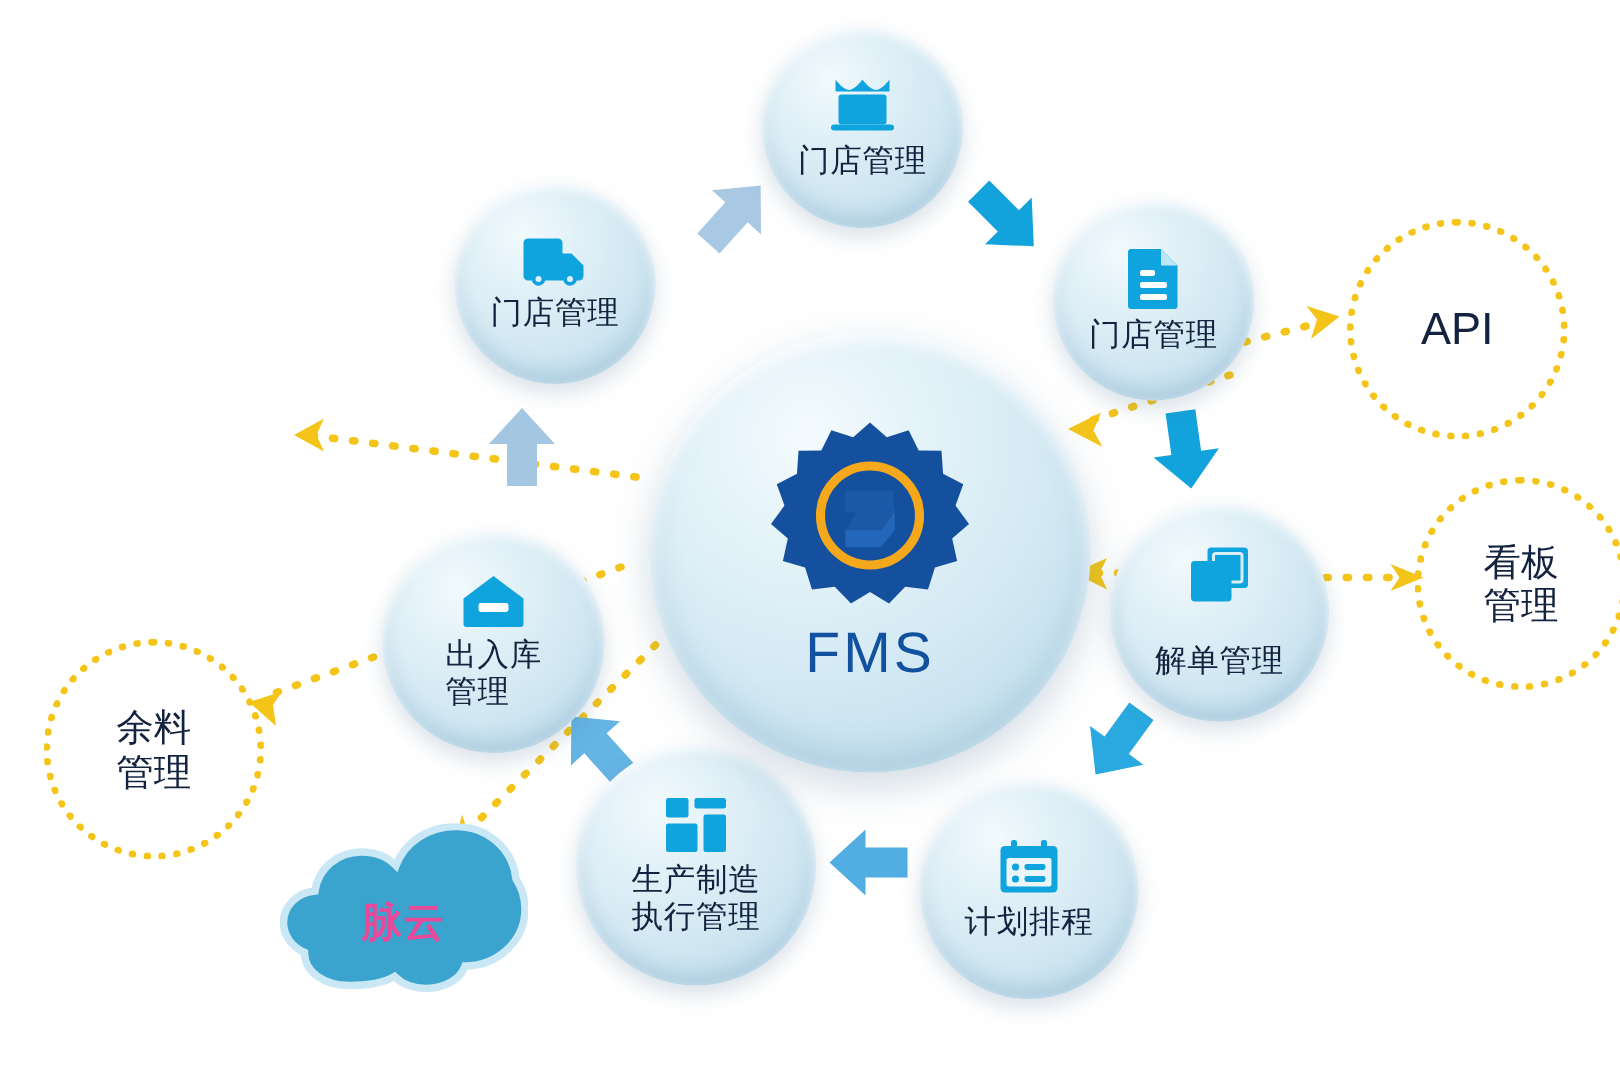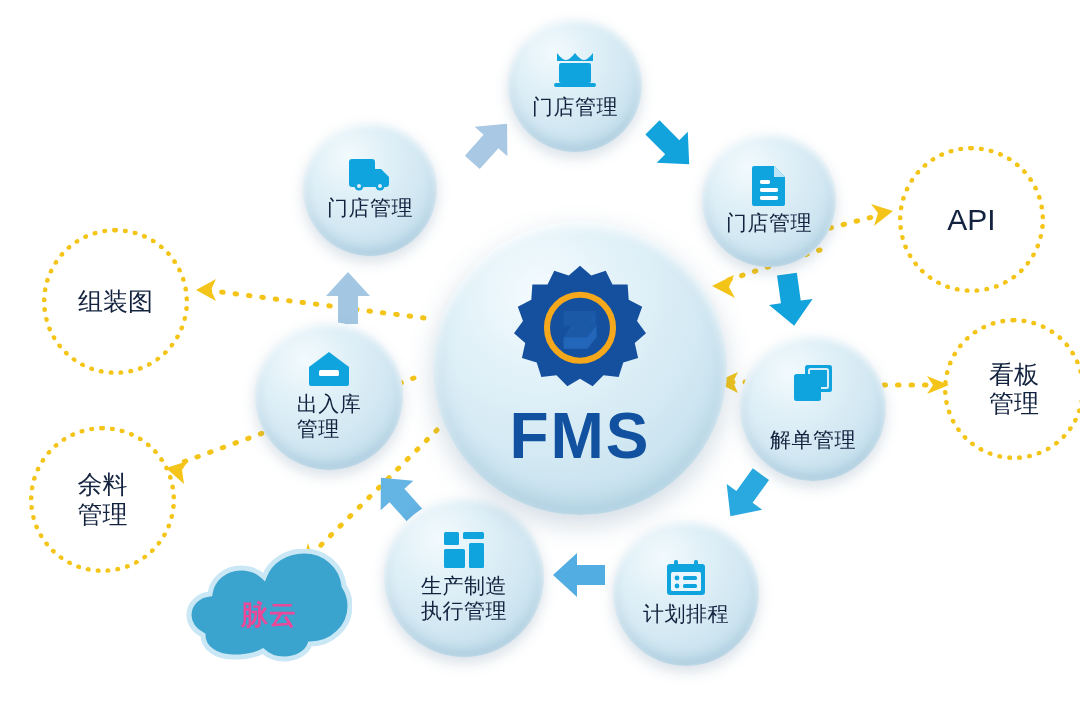--- a/index.html
+++ b/index.html
@@ -69,22 +69,22 @@
       inset 0 5px 11px rgba(255,255,255,0.95),
       inset 0 -12px 20px rgba(120,165,195,0.30);
     display: flex;
     flex-direction: column;
     align-items: center;
     justify-content: center;
     z-index: 7;
   }
   #hub .hub-logo { line-height: 0; margin-bottom: 4px; }
   #hub .hub-title {
-    font-size: 64px;
-    font-weight: bold;
+    font-size: 38px;
+    font-weight: normal;
     color: #11519f;
     letter-spacing: 2px;
     font-family: "Liberation Sans", sans-serif;
   }
 
   
   .dotnode {
     position: absolute;
     border-radius: 50%;
     border: 5px dotted #F4C518;
@@ -306,34 +306,31 @@
         <rect x="1" y="1" width="15" height="13" rx="1.5" fill="#0FA4DD"></rect>
         <rect x="20" y="1" width="21" height="7" rx="1.5" fill="#0FA4DD"></rect>
         <rect x="1" y="18" width="21" height="19" rx="1.5" fill="#0FA4DD"></rect>
         <rect x="26" y="12" width="15" height="25" rx="1.5" fill="#0FA4DD"></rect>
       </svg>
     </div>
     <div class="label">生产制造
 执行管理</div>
   </div>
 
-  <div class="node" style="left:255px; top:322px; width:148px; height:148px;">
+  <div class="node" style="left:255px; top:354px; width:148px; height:148px;">
     <div class="icon">
       <svg width="42" height="36" viewBox="0 0 42 36" xmlns="http://www.w3.org/2000/svg">
         <path d="M21 1 L41 16 L41 33 a2 2 0 0 1 -2 2 h-36 a2 2 0 0 1 -2 -2 L1 16 Z" fill="#0FA4DD"></path>
         <rect x="11" y="19" width="20" height="6" rx="1.6" fill="#ffffff"></rect>
       </svg>
     </div>
     <div class="label">出入库
 管理</div>
   </div>
 
-  <div class="dotnode" style="left:42px; top:228px; width:137px; height:137px;">
-    <div class="label">组装图</div>
-  </div>
 
   <div class="dotnode" style="left:29px; top:426px; width:137px; height:137px;">
     <div class="label">余料
 管理</div>
   </div>
 
   <div class="dotnode latin" style="left:898px; top:146px; width:137px; height:137px;">
     <div class="label">API</div>
   </div>
 

